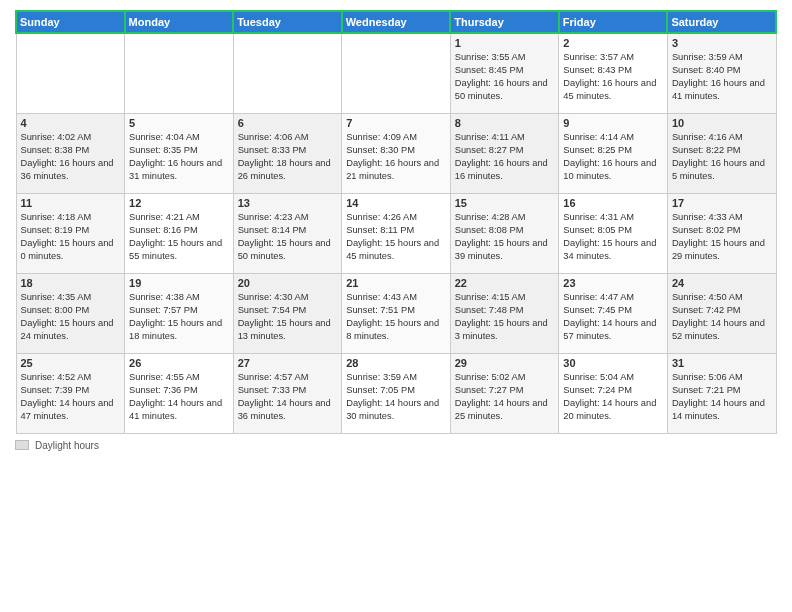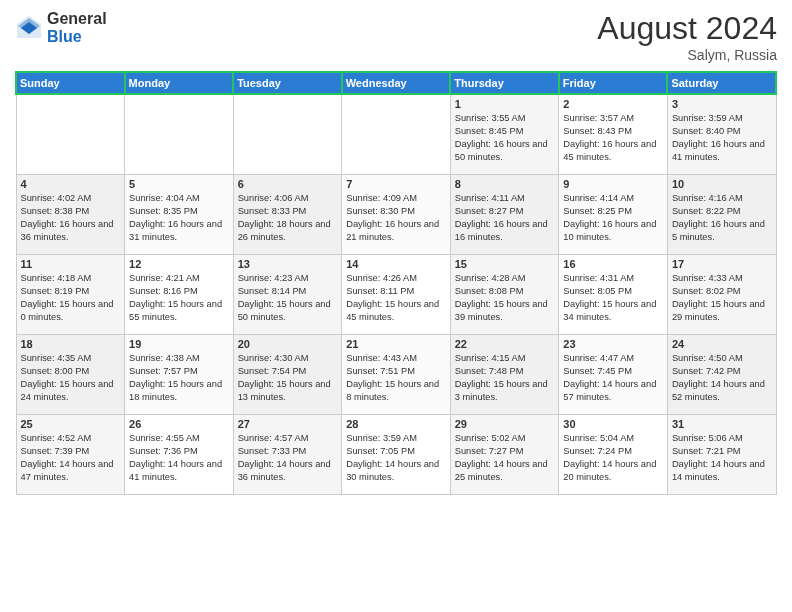--- a/index.html
+++ b/index.html
@@ -113,37 +113,20 @@
       width: 14px;
       height: 10px;
       background: #ddd;
       border: 1px solid #bbb;
     }
   </style>
 </head>
 <body>
 <div class="page">
 
-  <div class="header">
-    <div class="logo">
-      <svg class="logo-icon" viewBox="0 0 28 28">
-        <polygon points="14,2 26,10 26,24 2,24 2,10" fill="#1a6bbf" opacity="0.15"></polygon>
-        <polygon points="14,4 25,12 14,20 3,12" fill="#1a6bbf" opacity="0.4"></polygon>
-        <polygon points="14,8 22,14 14,20 6,14" fill="#1a6bbf"></polygon>
-      </svg>
-      <div class="logo-text">
-        <span class="logo-general">General</span>
-        <span class="logo-blue">Blue</span>
-      </div>
-    </div>
-    <div class="title-block">
-      <div class="month-title">August 2024</div>
-      <div class="location">Salym, Russia</div>
-    </div>
-  </div>
 
   <table>
     <thead>
       <tr>
         <th>Sunday</th>
         <th>Monday</th>
         <th>Tuesday</th>
         <th>Wednesday</th>
         <th>Thursday</th>
         <th>Friday</th>
@@ -409,14 +392,18 @@
             <div class="day-info">
               <div>Sunrise: 5:06 AM</div>
               <div>Sunset: 7:21 PM</div>
               <div>Daylight: 14 hours and 14 minutes.</div>
             </div>
           </td>
         </tr>
       </tbody>
   </table>
 
+  <div class="legend">
+    <div class="legend-box"></div>
+    <span>Daylight hours</span>
+  </div>
 
 </div>
 
 </body></html>

